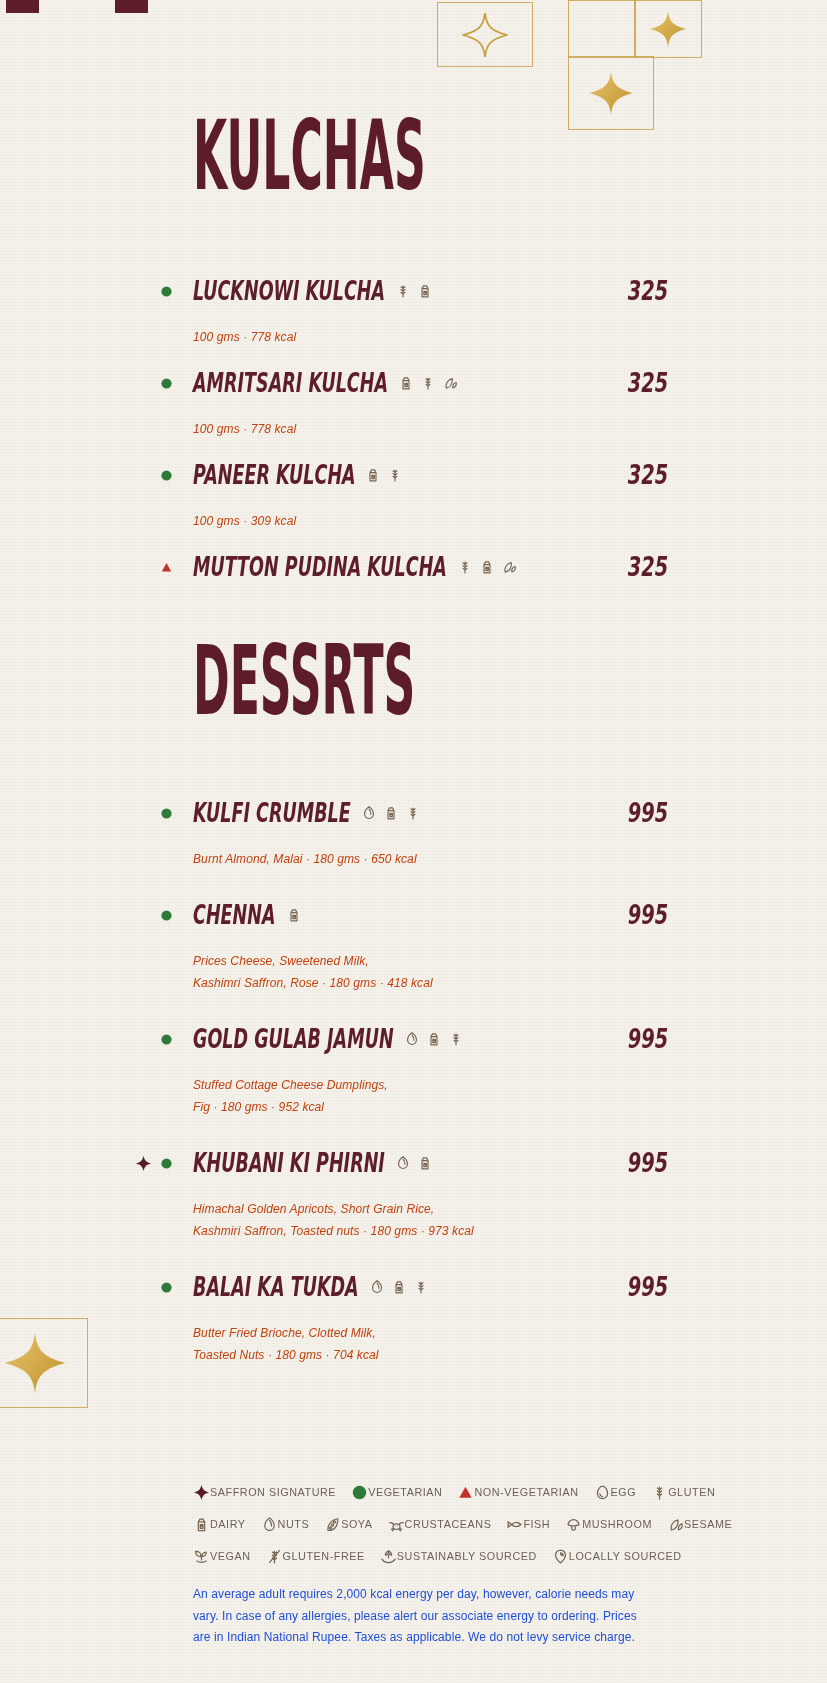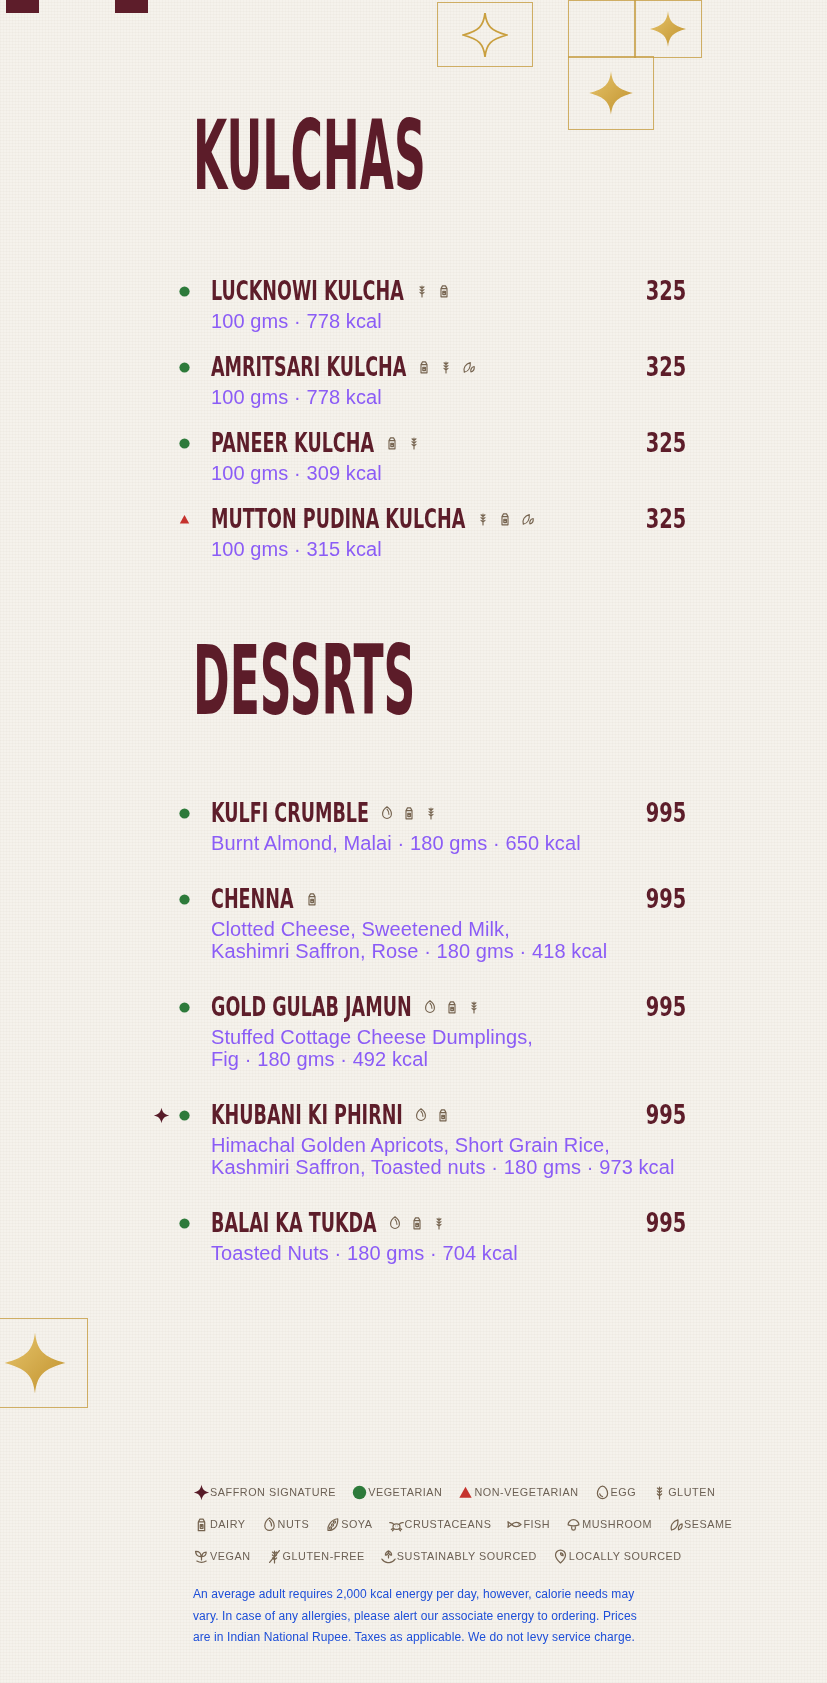--- a/index.html
+++ b/index.html
@@ -13,28 +13,28 @@
 
   
   .cx{display:inline-block;transform-origin:left center;white-space:nowrap;}
   .stitle{position:absolute;left:193px;margin:0;font-family:"DejaVu Sans",sans-serif;
           font-weight:700;font-size:96px;line-height:96px;color:#5c1c29;--sx:.46;}
   .iname{font-family:"DejaVu Sans",sans-serif;font-weight:700;font-size:27px;line-height:26px;
          color:#5d1d2a;--sx:.65;}
   .price{margin-left:auto;font-family:"DejaVu Sans",sans-serif;font-weight:700;font-size:27px;
          line-height:26px;color:#5d1d2a;--sx:.72;transform-origin:right center;}
 
-  .ilist{position:absolute;left:211px;width:475px;}
+  .ilist{position:absolute;left:193px;width:475px;font-style:italic;}
   .klist .item{margin-bottom:22px;}
   .dlist .item{margin-bottom:32px;}
   .row{position:relative;display:flex;align-items:center;height:26px;}
   .markers{position:absolute;right:100%;top:0;bottom:0;margin-right:20px;
            display:flex;align-items:center;gap:8px;}
   .dicons{display:flex;align-items:center;gap:6px;margin-left:10px;color:#75634f;}
-  .desc{margin-top:6px;font-size:20px;line-height:22px;color:#8b5cf6;letter-spacing:.1px;}
+  .desc{margin-top:22px;font-size:12px;line-height:22px;color:#c2410c;letter-spacing:.1px;}
 
   
   .icn{width:16px;height:16px;fill:none;stroke:currentColor;stroke-width:1.15;
        stroke-linecap:round;stroke-linejoin:round;display:block;}
   .markers .icn{width:13px;height:13px;}
   .markers .icn-signature{width:17px;height:17px;}
   .dicons .icn{width:16px;height:16px;}
 
   
   .legend{position:absolute;left:193px;top:1482px;width:580px;color:#75634f;}
@@ -242,23 +242,20 @@
             </svg>
             <svg class="icn icn-dairy">
               <use href="#i-dairy"></use>
             </svg>
             <svg class="icn icn-sesame">
               <use href="#i-sesame"></use>
             </svg>
           </span>
         <span class="price cx" style="transform: scaleX(0.72);">325</span>
       </div>
-      <div class="desc">
-          <div>100 gms · 315 kcal</div>
-        </div>
     </div>
   </div>
 
   <h1 class="stitle cx" style="top: 633px; transform: scaleX(0.46);">DESSRTS</h1>
 
   <div class="ilist dlist" style="top:800px">
 
     <div class="item">
       <div class="row">
         <span class="markers">
@@ -294,21 +291,21 @@
           </span>
         <span class="iname cx comp" style="transform: scaleX(0.65); margin-right: -44.45px;">CHENNA</span>
         <span class="dicons">
             <svg class="icn icn-dairy">
               <use href="#i-dairy"></use>
             </svg>
           </span>
         <span class="price cx" style="transform: scaleX(0.72);">995</span>
       </div>
       <div class="desc">
-        <div>Clotted Cheese, Sweetened Milk,</div>
+        <div>Prices Cheese, Sweetened Milk,</div>
         <div>Kashimri Saffron, Rose · 180 gms · 418 kcal</div>
       </div>
     </div>
 
     <div class="item">
       <div class="row">
         <span class="markers">
             <svg class="icn icn-veg">
               <use href="#i-veg"></use>
             </svg>
@@ -322,21 +319,21 @@
               <use href="#i-dairy"></use>
             </svg>
             <svg class="icn icn-gluten">
               <use href="#i-gluten"></use>
             </svg>
           </span>
         <span class="price cx" style="transform: scaleX(0.72);">995</span>
       </div>
       <div class="desc">
         <div>Stuffed Cottage Cheese Dumplings,</div>
-        <div>Fig · 180 gms · 492 kcal</div>
+        <div>Fig · 180 gms · 952 kcal</div>
       </div>
     </div>
 
     <div class="item">
       <div class="row">
         <span class="markers">
             <svg class="icn icn-signature">
               <use href="#i-signature"></use>
             </svg>
             <svg class="icn icn-veg">
@@ -375,20 +372,21 @@
             <svg class="icn icn-dairy">
               <use href="#i-dairy"></use>
             </svg>
             <svg class="icn icn-gluten">
               <use href="#i-gluten"></use>
             </svg>
           </span>
         <span class="price cx" style="transform: scaleX(0.72);">995</span>
       </div>
       <div class="desc">
+        <div>Butter Fried Brioche, Clotted Milk,</div>
         <div>Toasted Nuts · 180 gms · 704 kcal</div>
       </div>
     </div>
   </div>
 
   <div class="legend">
     <div class="lrow">
       <span class="lentry">
           <span>
             <svg class="icn icn-signature">

